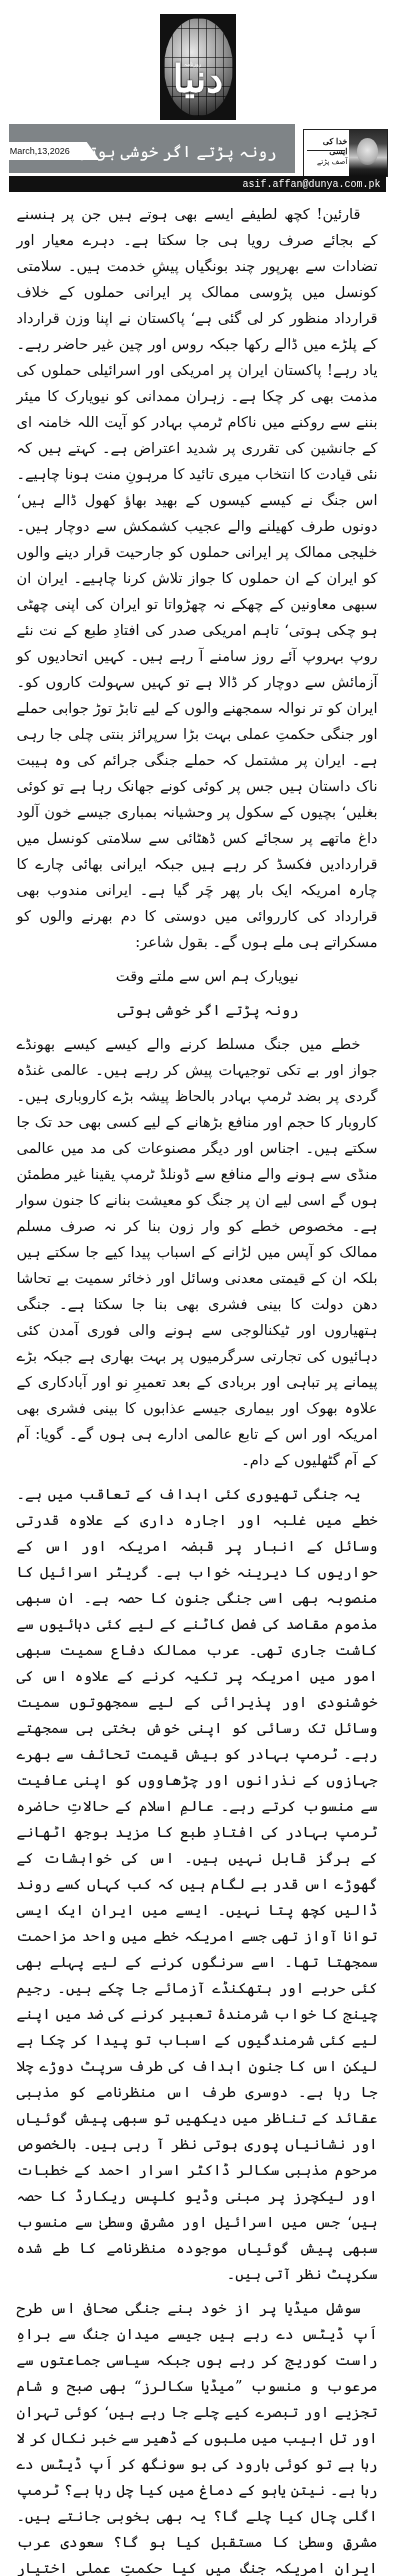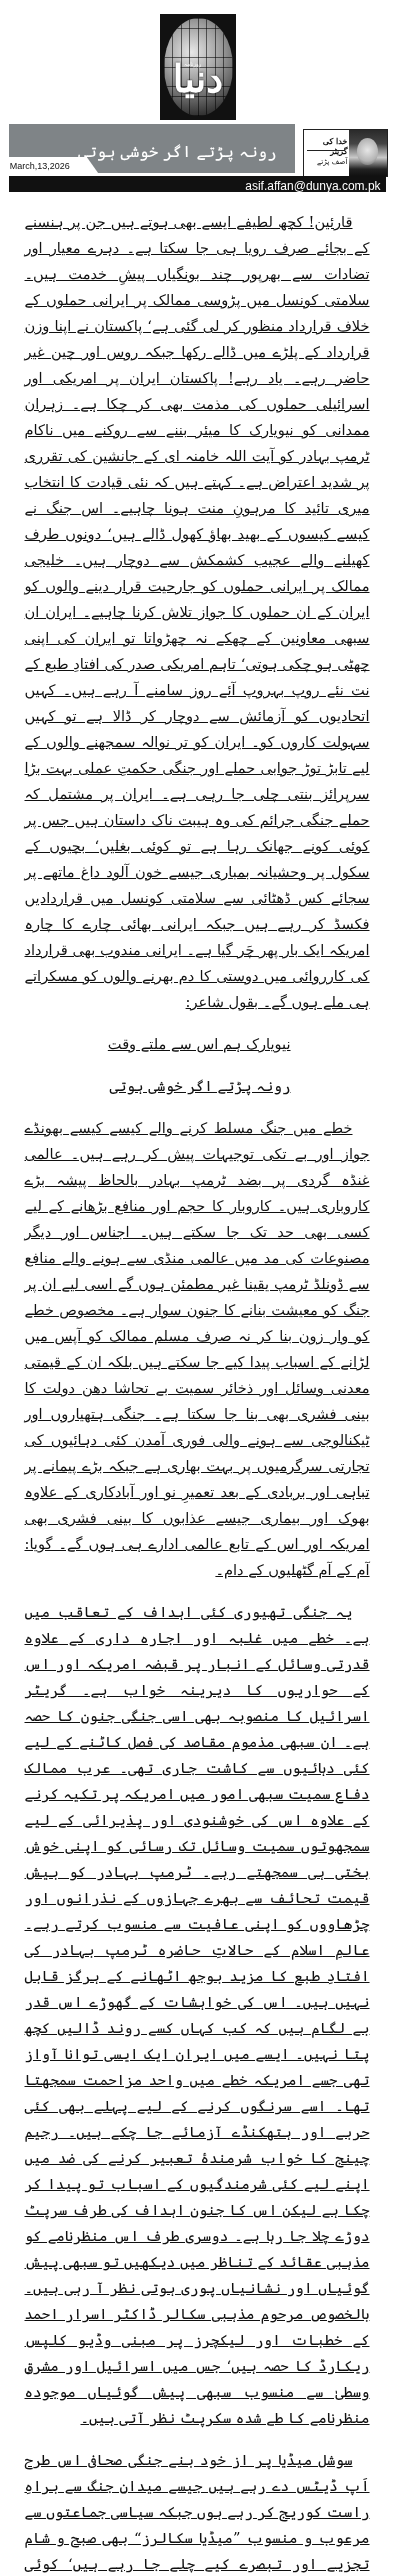--- a/index.html
+++ b/index.html
@@ -19,65 +19,65 @@
   .logo .word { position: absolute; left: 0; right: 0; top: 42px; text-align: center;
           font-family: "DejaVu Serif", serif; font-size: 38px; color: #fff; font-weight: bold;
           text-shadow: 0 0 1.8px #000; direction: rtl; }
   .logo .small { position: absolute; left: 24px; top: 47px; font-size: 5.5px; color: #fff; direction: rtl; }
 
   
   .col-header { position: absolute; left: 8.5px; top: 124px; width: 377px; height: 68px; }
   .title-band { position: absolute; left: 0; top: 0; width: 286px; height: 49px; background: #7f8487; }
   .title-band .title { position: absolute; right: 18px; top: 18px; font-family: "DejaVu Serif", serif;
           font-size: 16px; color: #ffffff; direction: rtl; }
-  .date-box { position: absolute; left: 0; top: 33px; width: 91px; height: 18px; background: #ffffff;
+  .date-box { position: absolute; left: 0; top: 18px; width: 91px; height: 18px; background: #ffffff;
           clip-path: polygon(0 0, 86% 0, 100% 100%, 0 100%); }
   .date-box .date { position: absolute; left: 1.2px; top: 3.6px; font-family: "Liberation Sans", sans-serif;
           font-size: 9px; color: #111; }
   .author-box { position: absolute; left: 294px; top: 4.9px; width: 83px; height: 46px;
           border: 0.6px solid #222; background: #fff; }
   .author-box .brand { position: absolute; right: 39px; top: 6px; font-size: 8px; direction: rtl;
           font-family: "DejaVu Serif", serif; font-weight: bold; }
   .author-box .rule { position: absolute; left: 3.6px; width: 38px; top: 20.6px; border-top: 0.9px solid #222; }
   .author-box .name { position: absolute; right: 39px; top: 27px; font-size: 7.3px; direction: rtl;
           font-family: "DejaVu Serif", serif; }
   .author-box .photo { position: absolute; right: 0; top: 0; width: 38px; height: 46px;
           background: linear-gradient(180deg, #2a2a2a 0%, #444 30%, #8d8d8d 45%, #c9c9c9 60%, #222 85%, #111 100%); }
   .author-box .photo .face { position: absolute; left: 8.5px; top: 8.5px; width: 20.6px; height: 27px; border-radius: 50%;
           background: radial-gradient(circle at 50% 45%, #e6e6e6 0%, #b5b5b5 60%, #555 100%); }
   .email-bar { position: absolute; left: 0; top: 52px; width: 377px; height: 16px; background: #111; }
-  .email-bar .email { position: absolute; right: 4.9px; top: 3px; font-family: Liberation Sans, sans-serif;
-          font-size: 12px; color: #fff; margin-left: 12px; }
+  .email-bar .email { position: absolute; right: 4.9px; top: 3px; font-family: Liberation Mono, monospace;
+          font-size: 10px; color: #fff; margin-left: 12px; }
 
   
   .article { position: absolute; left: 8.5px; top: 193px; width: 377px;
           direction: rtl; text-align: justify; font-family: "DejaVu Serif", serif;
           font-size: 14.6px; line-height: 26px; color: #111; }
-  .article p { margin: 16px; text-indent: 17px; text-decoration: underline; }
+  .article p { margin: 8px; text-indent: 17px; }
   .article .verse { text-align: right; text-indent: 0; padding-right: 79px; }
 </style>
 </head>
 <body>
 
 <div class="logo">
   <div class="globe"></div>
   <div class="grid"></div>
   <div class="small">روزنامہ</div>
   <div class="word">دنیا</div>
 </div>
 
 <div class="col-header">
   <div class="title-band">
     <div class="title">رونہ پڑتے اگر خوشی ہوتی</div>
   </div>
   <div class="date-box">
     <span class="date">March,13,2026</span>
   </div>
   <div class="author-box">
-    <div class="brand">خدا کی گریٹر</div>
+    <div class="brand">خدا کی ایسی</div>
     <div class="rule"></div>
     <div class="name">آصف پڑتے</div>
     <div class="photo">
         <div class="face"></div>
       </div>
   </div>
   <div class="email-bar">
     <span class="email">asif.affan@dunya.com.pk</span>
   </div>
 </div>

